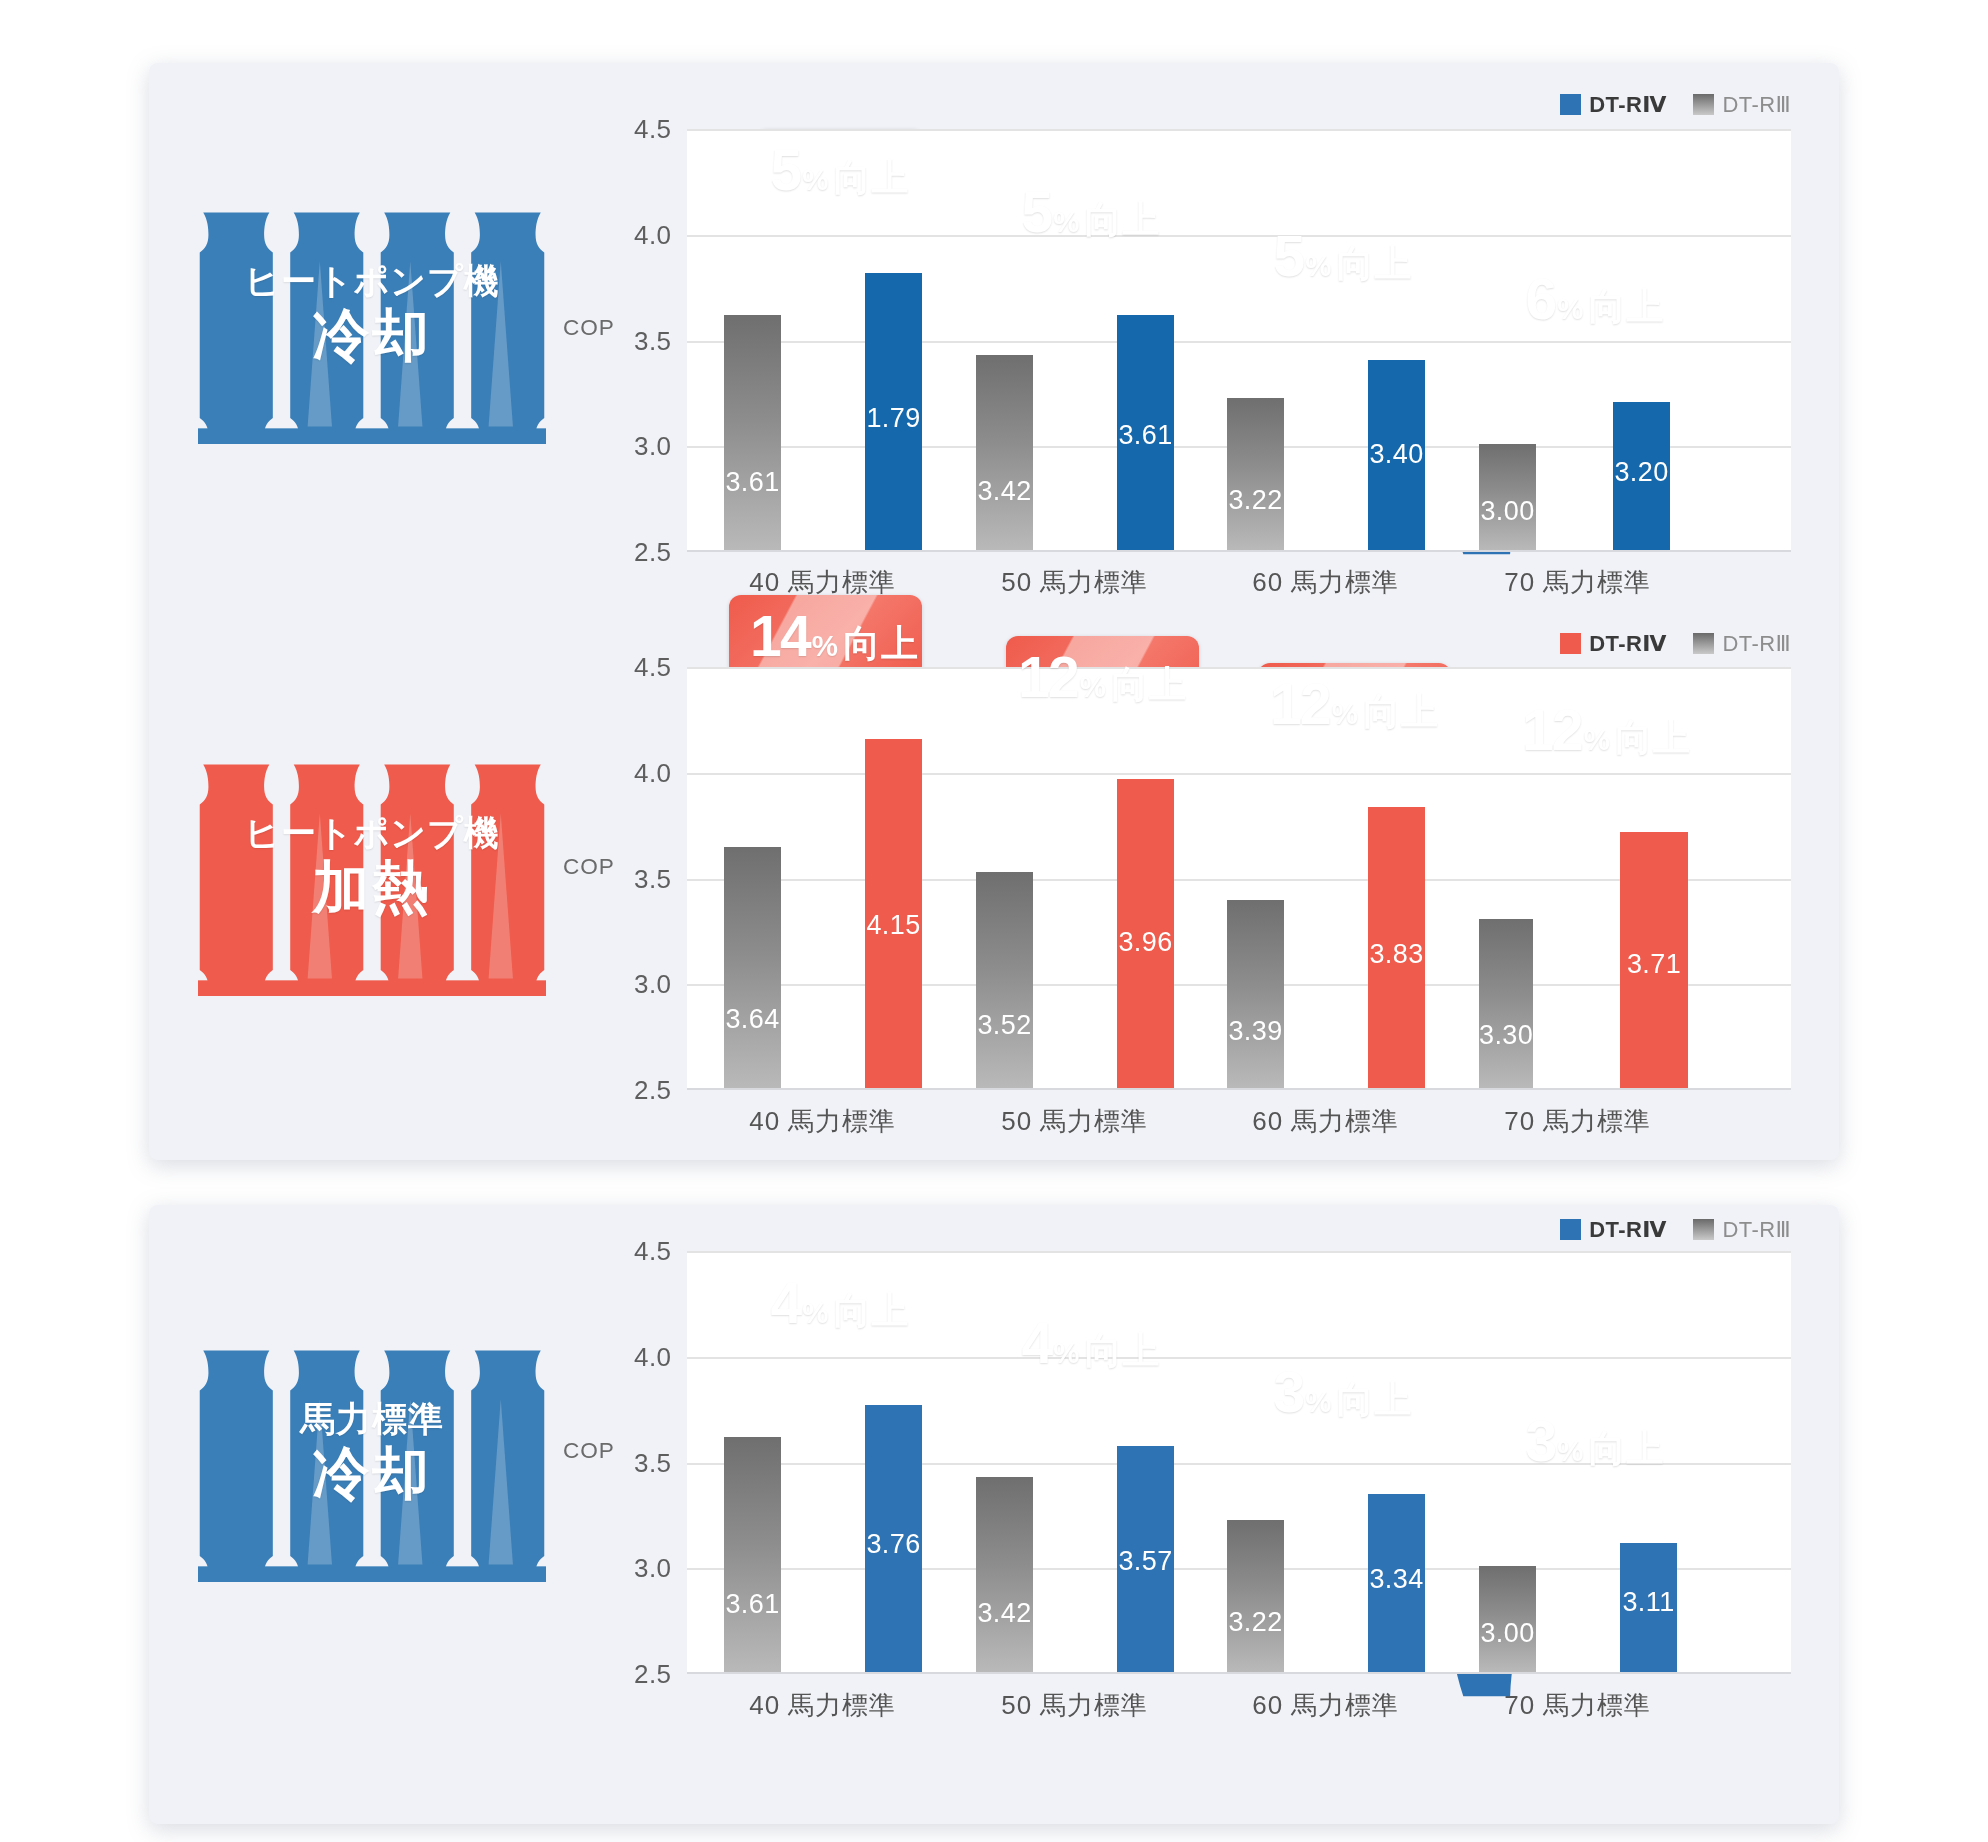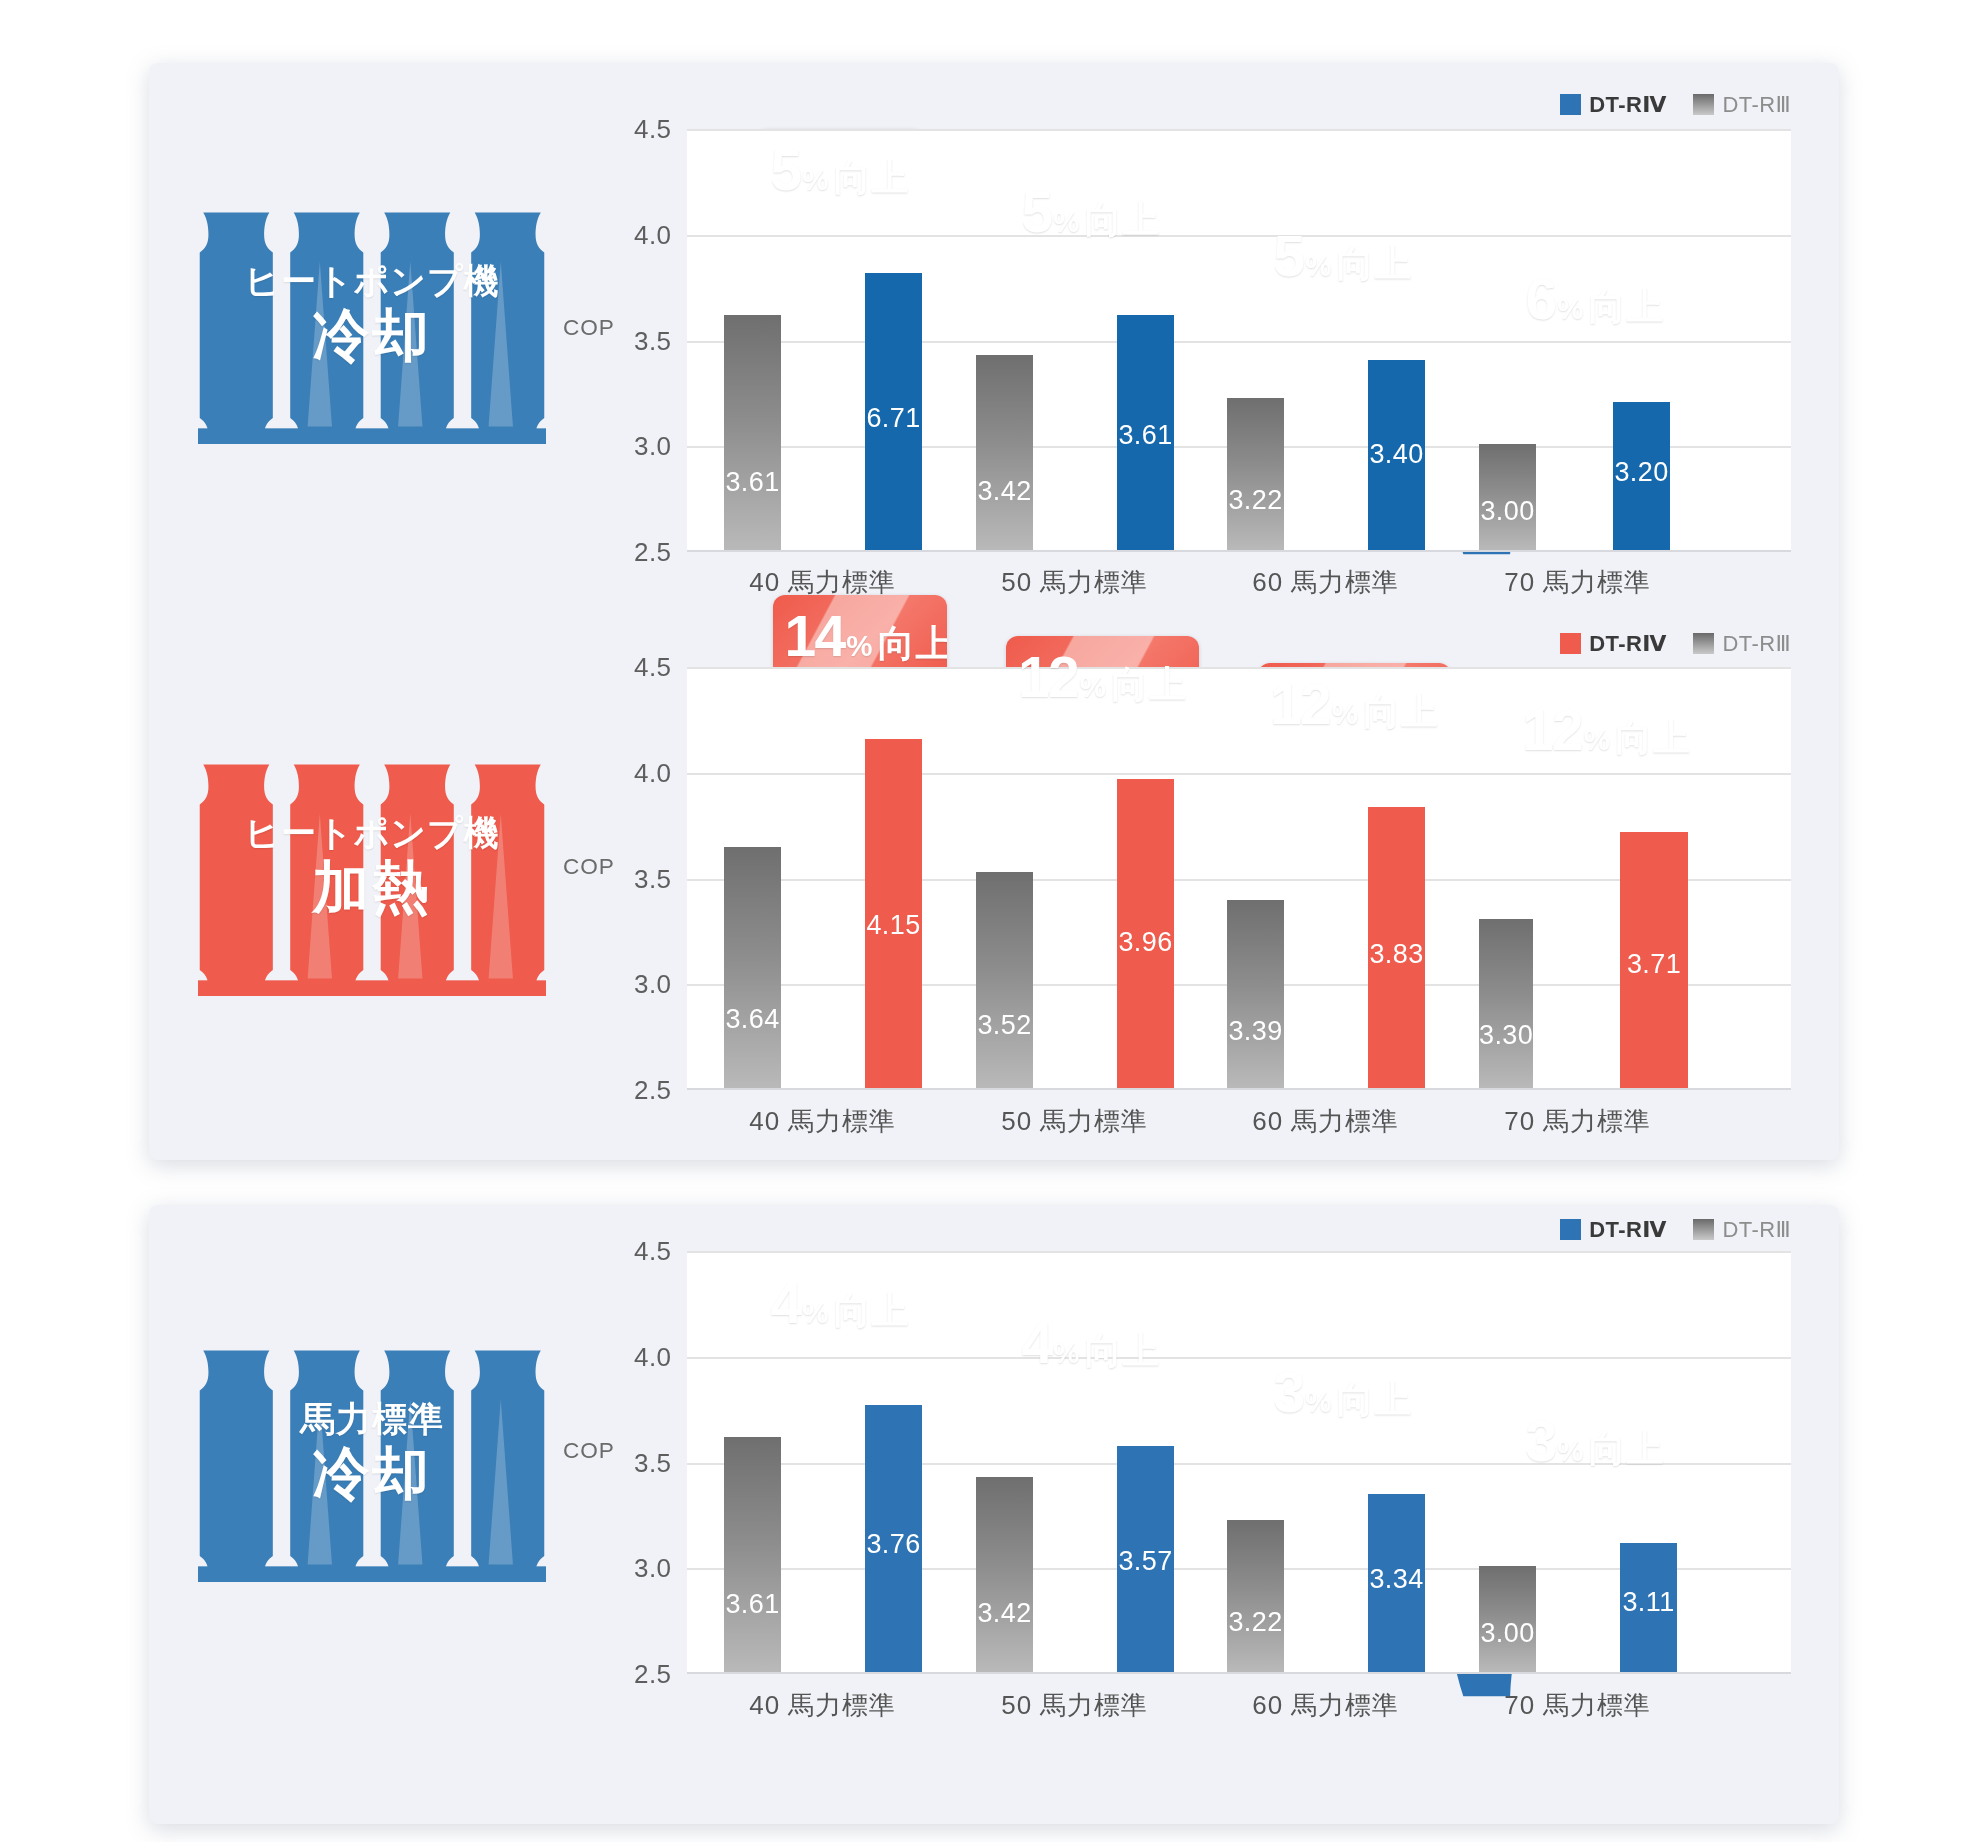--- a/index.html
+++ b/index.html
@@ -372,21 +372,21 @@
           <span class="ytick">3.0</span>
         </div>
         <div class="gridline" style="top: 423px; background: transparent;">
           <span class="ytick">2.5</span>
         </div>
         <div class="group" style="left: 37px; width: 252px;">
           <div class="bar old" style="left: 0px; width: 57px; height: 235px;">
             <div class="bar-value" style="bottom: 52px;">3.61</div>
           </div>
           <div class="bar new-blue-dark" style="left: 141px; width: 57px; height: 277px;">
-            <div class="bar-value" style="bottom: 116px;">6.71</div>
+            <div class="bar-value" style="bottom: 116px;">1.79</div>
           </div>
         </div>
         <div class="group" style="left: 289px; width: 252px;">
           <div class="bar old" style="left: 0px; width: 57px; height: 195px;">
             <div class="bar-value" style="bottom: 43px;">3.42</div>
           </div>
           <div class="bar new-blue-dark" style="left: 141px; width: 57px; height: 235px;">
             <div class="bar-value" style="bottom: 99px;">3.61</div>
           </div>
         </div>
@@ -481,21 +481,21 @@
           <span class="legend-label secondary">DT-RⅢ</span>
         </div>
       </div>
       <div class="cop-label" style="left: 563px; top: 854px;">COP</div>
       <div class="xlabel" style="left: 706px; width: 233px; right: auto; top: 1104px;">40 馬力標準</div>
       <div class="arrow" style="left: 694px; top: 698px; width: 130px; height: 196px;">
         <svg viewBox="0 0 200 230" preserveAspectRatio="none">
           <path d="M22,228 C-12,150 -4,60 46,24 L40,10 L118,2 L104,74 L84,56 C48,84 40,146 62,200 C66,152 78,118 106,96 L92,80 L170,60 L152,136 L136,118 C108,140 96,186 94,228 Z" fill="#ef5b4c"></path>
         </svg>
       </div>
-      <div class="callout red" style="left: 773px; top: 595px; width: 174px; height: 83px; padding-left: 18px;">
+      <div class="callout red" style="left: 729px; top: 595px; width: 193px; height: 83px; padding-left: 18px;">
         <div class="callout-inner">
           <span class="callout-num">14</span>
           <span class="callout-pct">%</span>
           <span class="callout-word">向上</span>
         </div>
       </div>
       <div class="callout-tail" style="left: 832px; top: 677px;">
         <svg width="66" height="66" viewBox="0 0 76 76">
           <path d="M0,0 L47.12,0 L76,76 Z" fill="#ef5b4c"></path>
         </svg>

